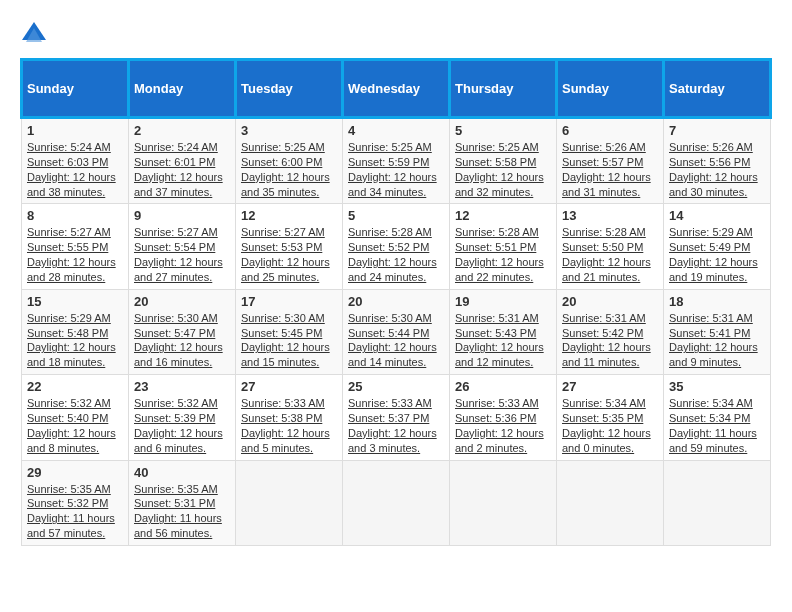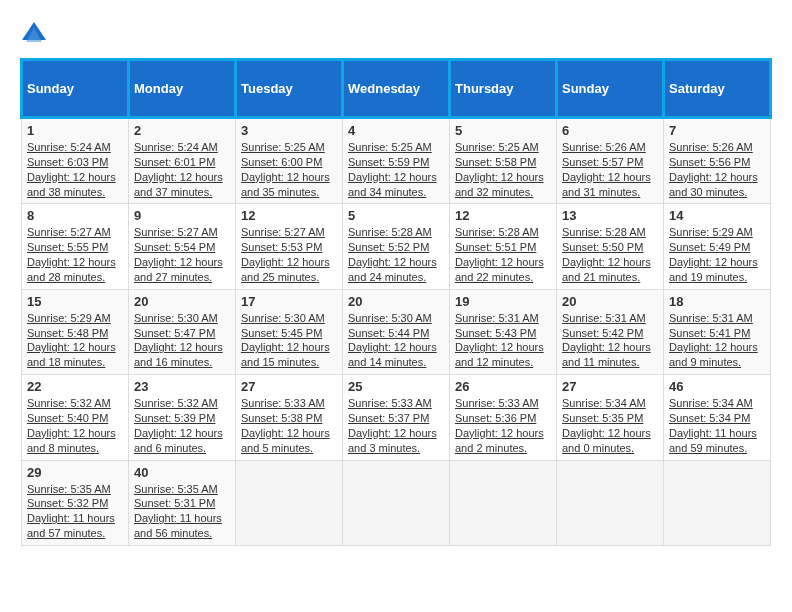--- a/index.html
+++ b/index.html
@@ -241,21 +241,21 @@
         </td>
         <td>
           <span class="day-num">26</span>
           <div class="day-info">Sunrise: 5:33 AM<br>Sunset: 5:36 PM<br>Daylight: 12 hours and 2 minutes.</div>
         </td>
         <td>
           <span class="day-num">27</span>
           <div class="day-info">Sunrise: 5:34 AM<br>Sunset: 5:35 PM<br>Daylight: 12 hours and 0 minutes.</div>
         </td>
         <td>
-          <span class="day-num">46</span>
+          <span class="day-num">35</span>
           <div class="day-info">Sunrise: 5:34 AM<br>Sunset: 5:34 PM<br>Daylight: 11 hours and 59 minutes.</div>
         </td>
       </tr>
       <tr>
         <td>
           <span class="day-num">29</span>
           <div class="day-info">Sunrise: 5:35 AM<br>Sunset: 5:32 PM<br>Daylight: 11 hours and 57 minutes.</div>
         </td>
         <td>
           <span class="day-num">40</span>

